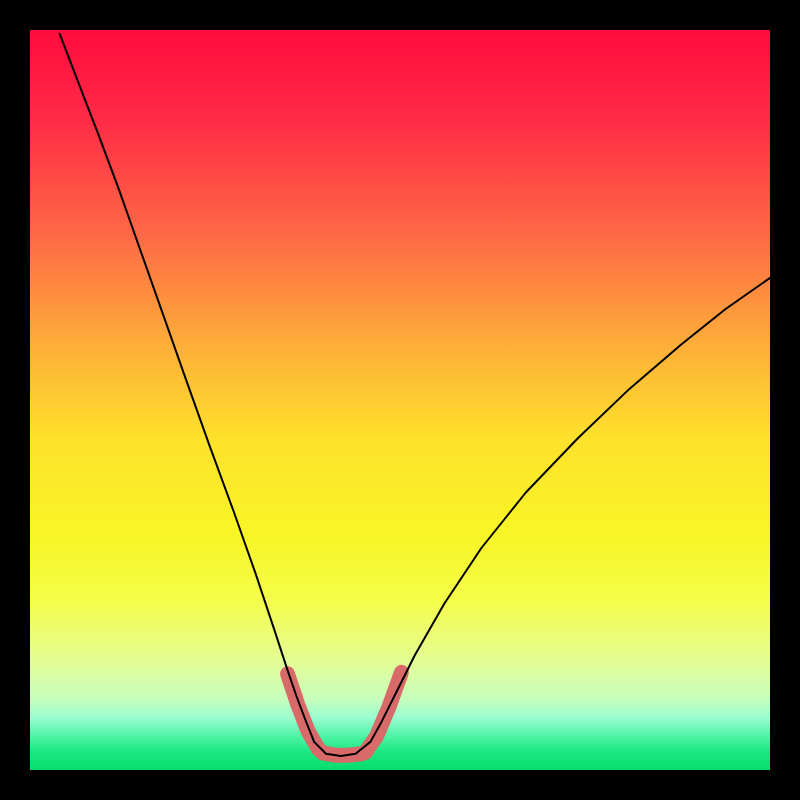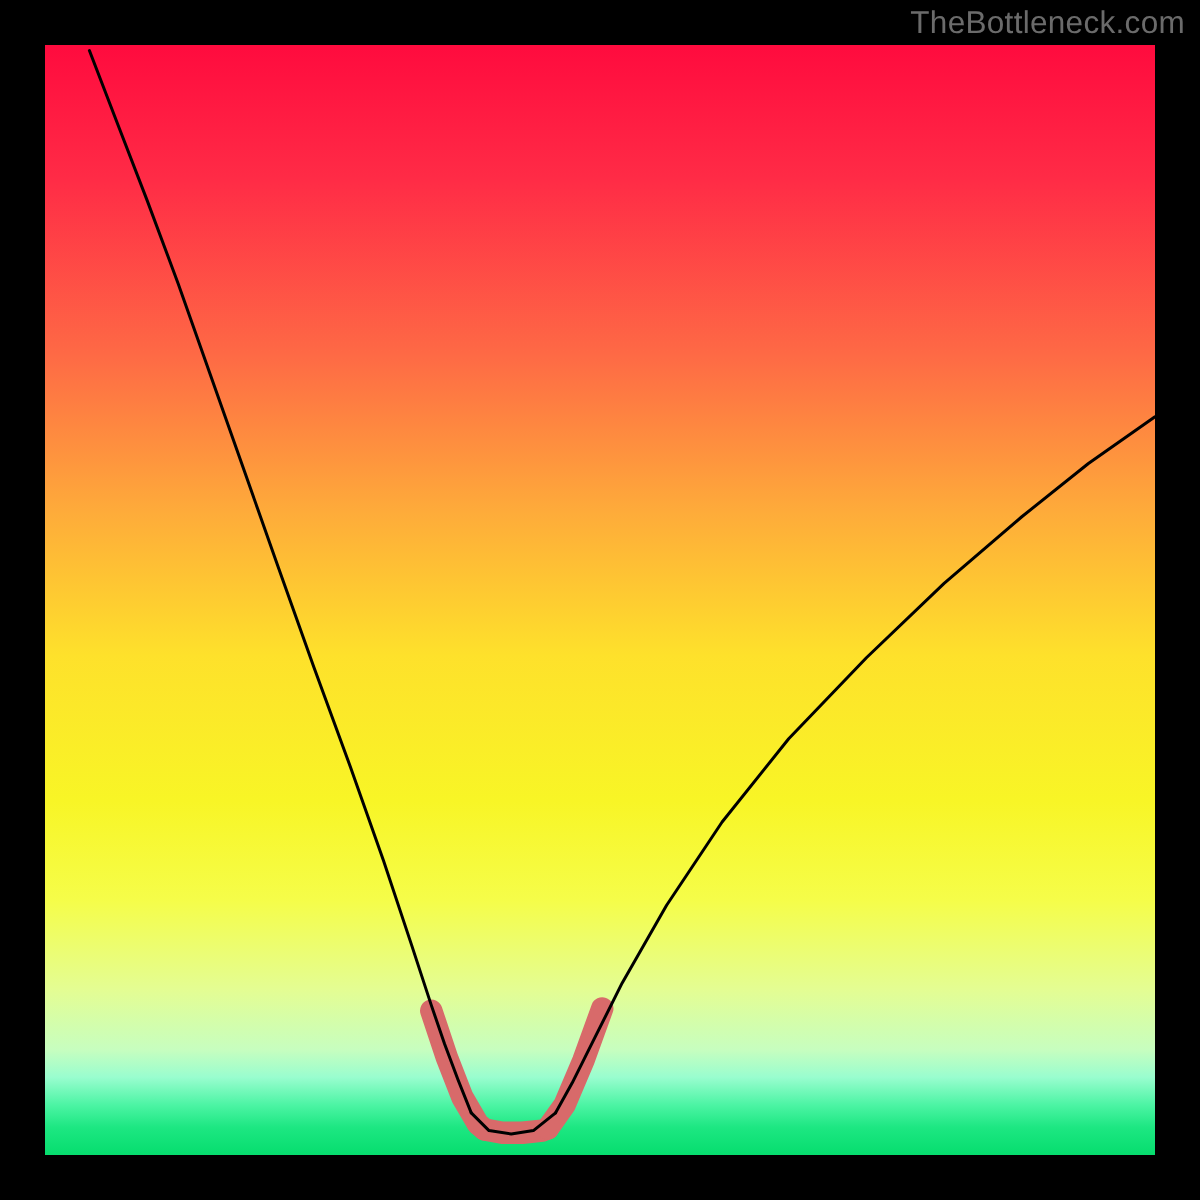--- a/index.html
+++ b/index.html
@@ -29,21 +29,20 @@
   }
   svg {
     position: absolute;
     top: 0; left: 0;
   }
 </style>
 </head>
 <body>
 
 <div class="frame">
-  <div class="watermark">TheBottleneck.com</div>
   <svg id="chart-svg" width="800" height="800" viewBox="0 0 800 800">
     <defs>
       <linearGradient id="bg-grad" x1="0" y1="0" x2="0" y2="1">
           <stop offset="0.00%" stop-color="#ff0b3e"></stop>
           <stop offset="12.00%" stop-color="#ff2b46"></stop>
           <stop offset="28.00%" stop-color="#fe6a45"></stop>
           <stop offset="42.00%" stop-color="#feab3a"></stop>
           <stop offset="55.00%" stop-color="#fee12b"></stop>
           <stop offset="68.00%" stop-color="#f8f526"></stop>
           <stop offset="77.00%" stop-color="#f5fd49"></stop>

